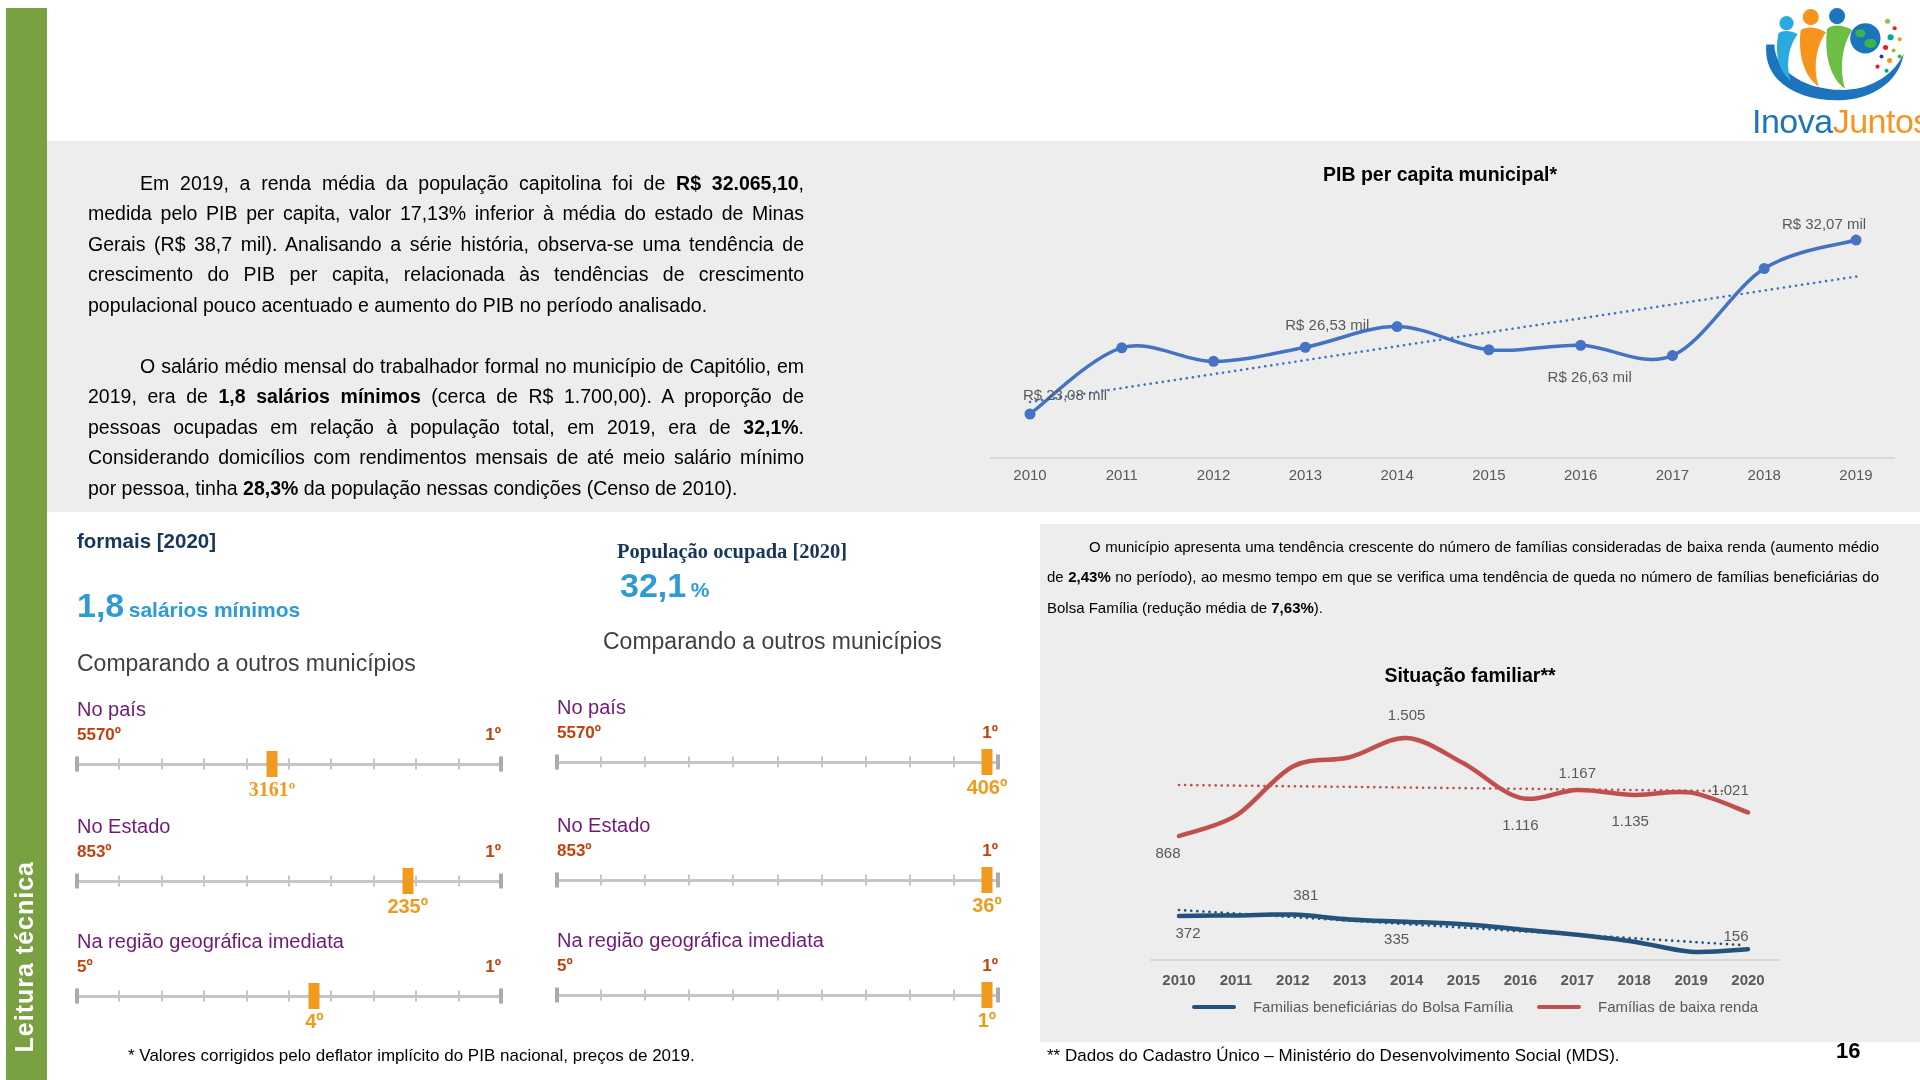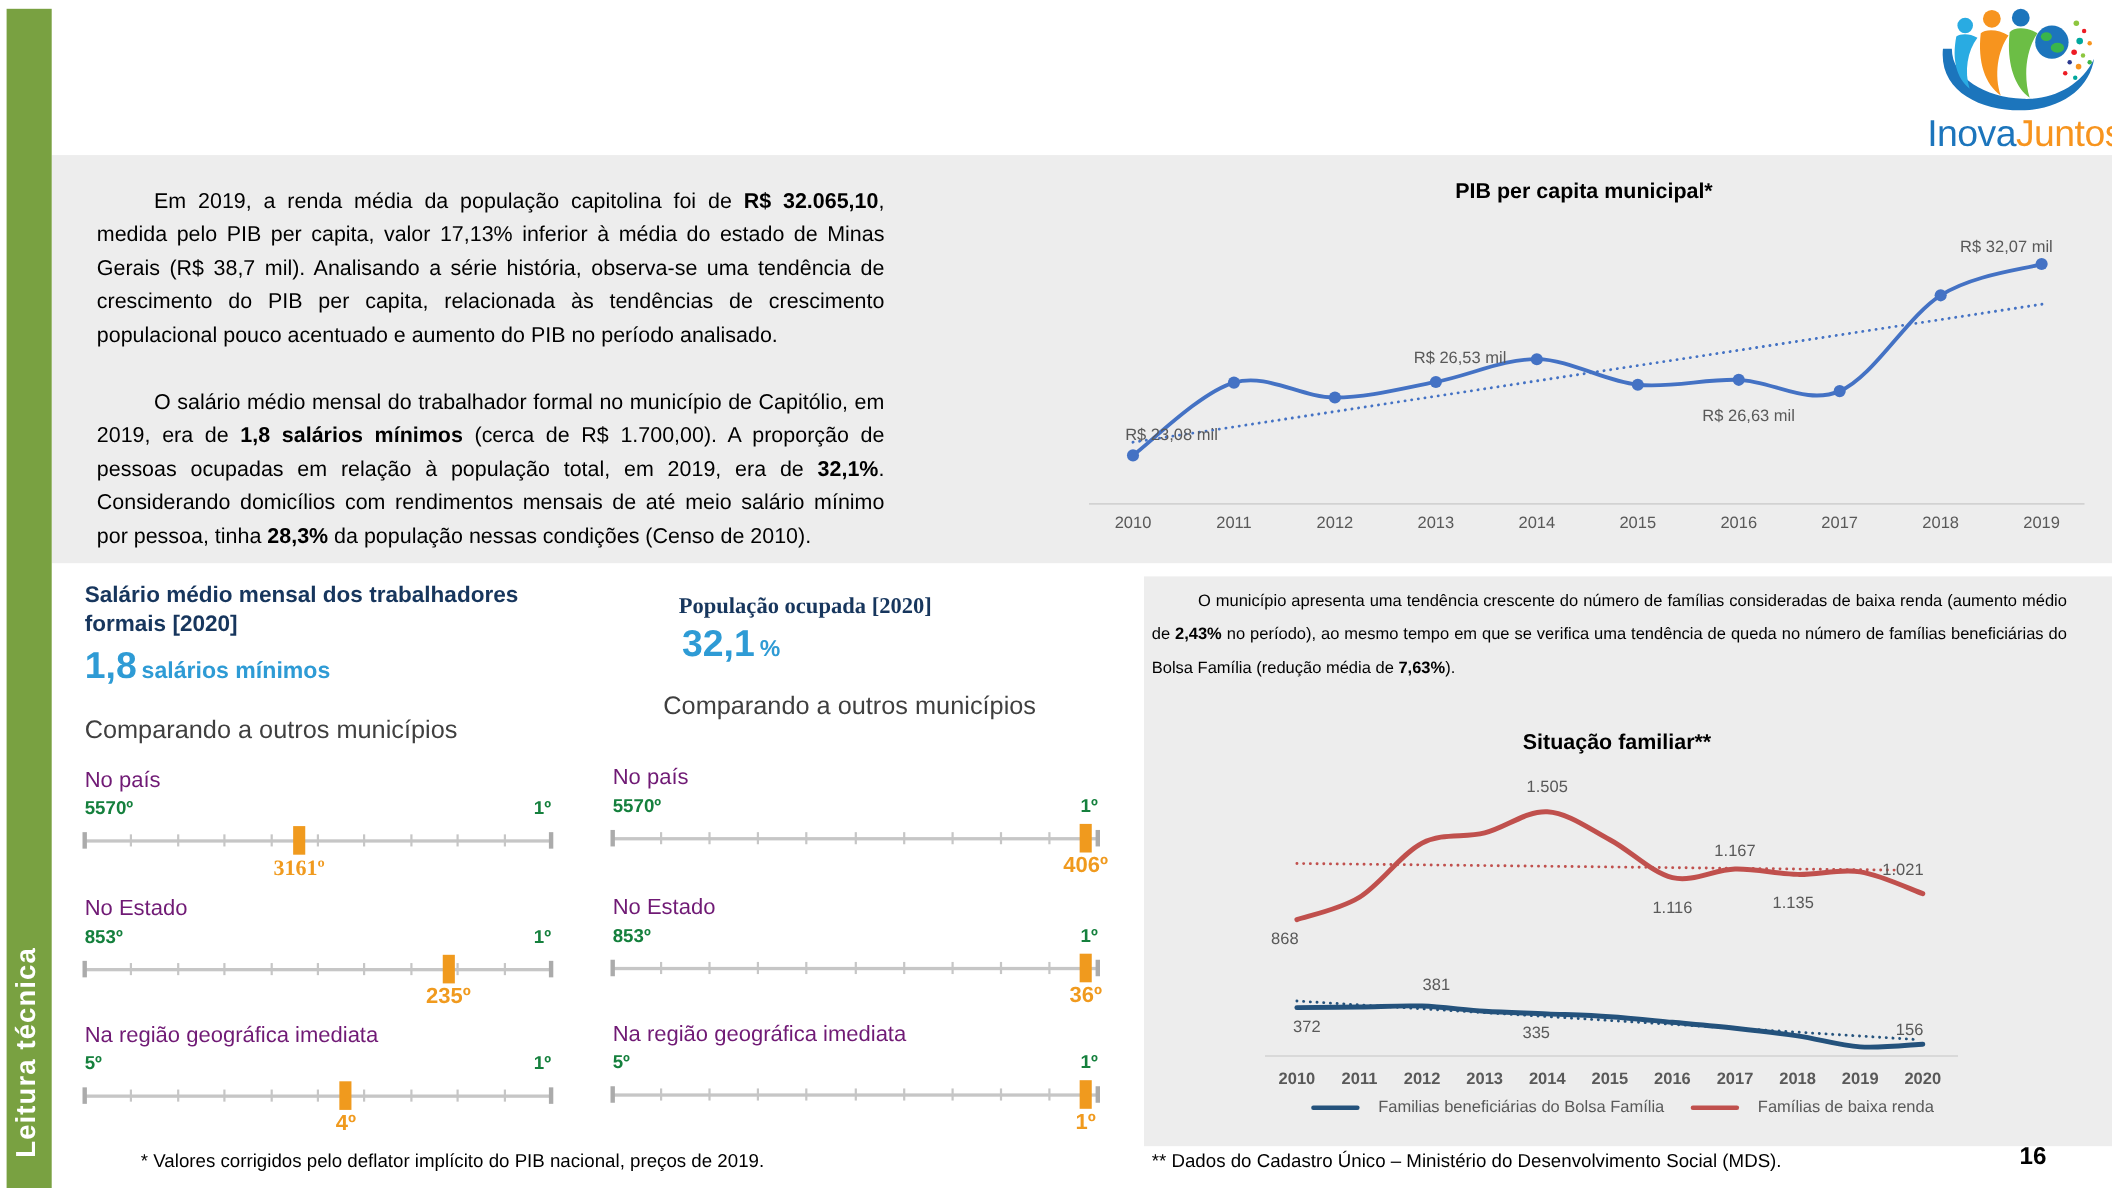--- a/index.html
+++ b/index.html
@@ -24,21 +24,21 @@
   .fam-title{left:1130px;top:664px;width:680px;}
   svg text{font-family:"Liberation Sans", sans-serif;}
   
   .sec-title{font-weight:bold;font-size:20.5px;color:#17365D;line-height:27px;}
   .stat .v{font-weight:bold;font-size:34px;color:#2E9BD5;}
   .stat .u{font-weight:bold;font-size:21px;color:#2E9BD5;}
   .compare{font-size:23px;color:#3F3F3F;}
   
   .slider-block{position:absolute;height:108px;}
   .slider-label{font-size:20px;color:#701a75;height:27px;}
-  .slider-scale{position:relative;height:24px;font-weight:bold;font-size:17px;color:#15803d;}
+  .slider-scale{position:relative;height:24px;font-weight:bold;font-size:17px;color:#c2410c;}
   .scale-right{position:absolute;right:0;top:0;}
   .slider-track{position:relative;height:30px;}
   .slider-track::before{content:"";position:absolute;left:0;right:0;top:50%;height:3px;margin-top:-1.5px;background:#C6C6C6;}
   .tick{position:absolute;top:50%;width:2px;height:11px;transform:translate(-50%,-50%);background:#C6C6C6;}
   .tick.end{width:4px;height:15px;background:#ABABAB;}
   .marker{position:absolute;top:50%;width:11px;height:26px;transform:translate(-50%,-50%);background:#F09A1E;z-index:2;}
   .slider-value{position:absolute;top:80px;transform:translateX(-50%);font-weight:bold;font-size:20px;color:#F09A1E;white-space:nowrap;}
   
   .right-text{left:1047px;top:532px;width:832px;font-size:15px;line-height:30.4px;text-align:justify;}
   .right-text p{margin:0;text-indent:42px;}
@@ -124,21 +124,20 @@
     <text x="345.34000000000003" y="290" fill="#595959" font-size="15" text-anchor="middle" font-weight="normal">2013</text>
     <text x="437.12" y="290" fill="#595959" font-size="15" text-anchor="middle" font-weight="normal">2014</text>
     <text x="528.9" y="290" fill="#595959" font-size="15" text-anchor="middle" font-weight="normal">2015</text>
     <text x="620.6800000000001" y="290" fill="#595959" font-size="15" text-anchor="middle" font-weight="normal">2016</text>
     <text x="712.46" y="290" fill="#595959" font-size="15" text-anchor="middle" font-weight="normal">2017</text>
     <text x="804.24" y="290" fill="#595959" font-size="15" text-anchor="middle" font-weight="normal">2018</text>
     <text x="896.02" y="290" fill="#595959" font-size="15" text-anchor="middle" font-weight="normal">2019</text>
   </svg>
 
 <div class="abs sec-title" style="left:77px;top:527px;width:440px;">
-  <span style="display:block">Salário médio mensal dos trabalhadores</span>
   <span style="display:block">formais [2020]</span>
 </div>
 <div class="abs stat" style="left:77px;top:586px;">
   <span class="v">1,8</span>
   <span class="u">salários mínimos</span>
 </div>
 <div class="abs compare" style="left:77px;top:650px;">Comparando a outros municípios</div>
 
 <div class="slider-block" style="left:77px;top:698px;width:424px;">
   <div class="slider-label">No país</div>

